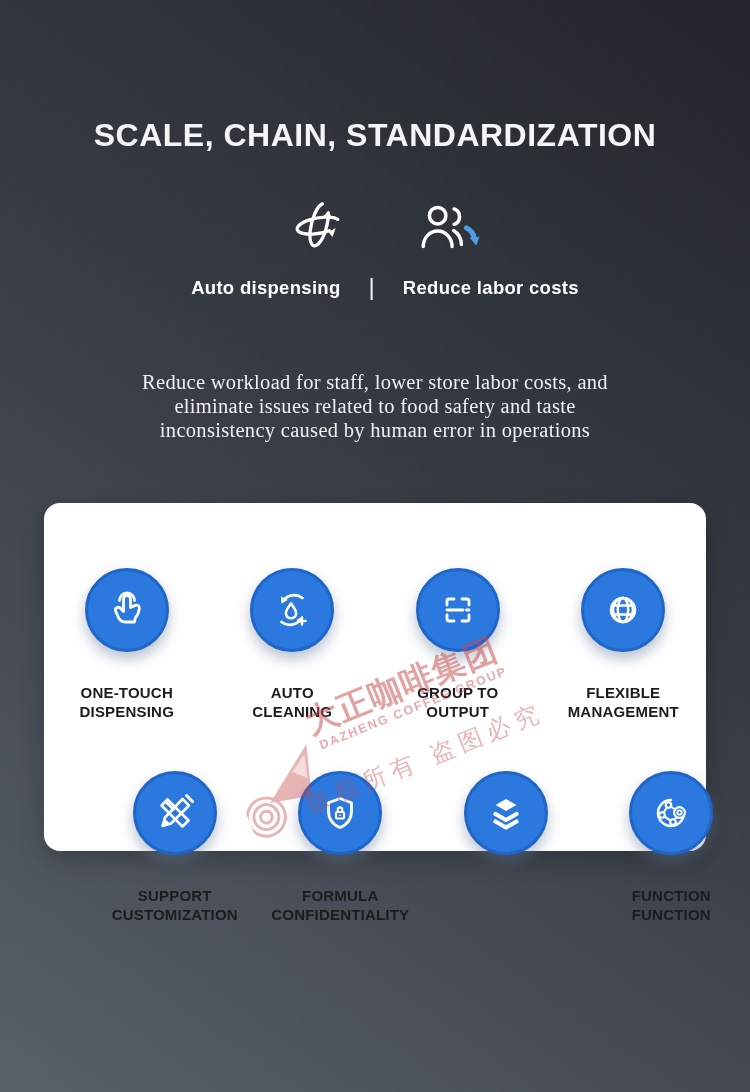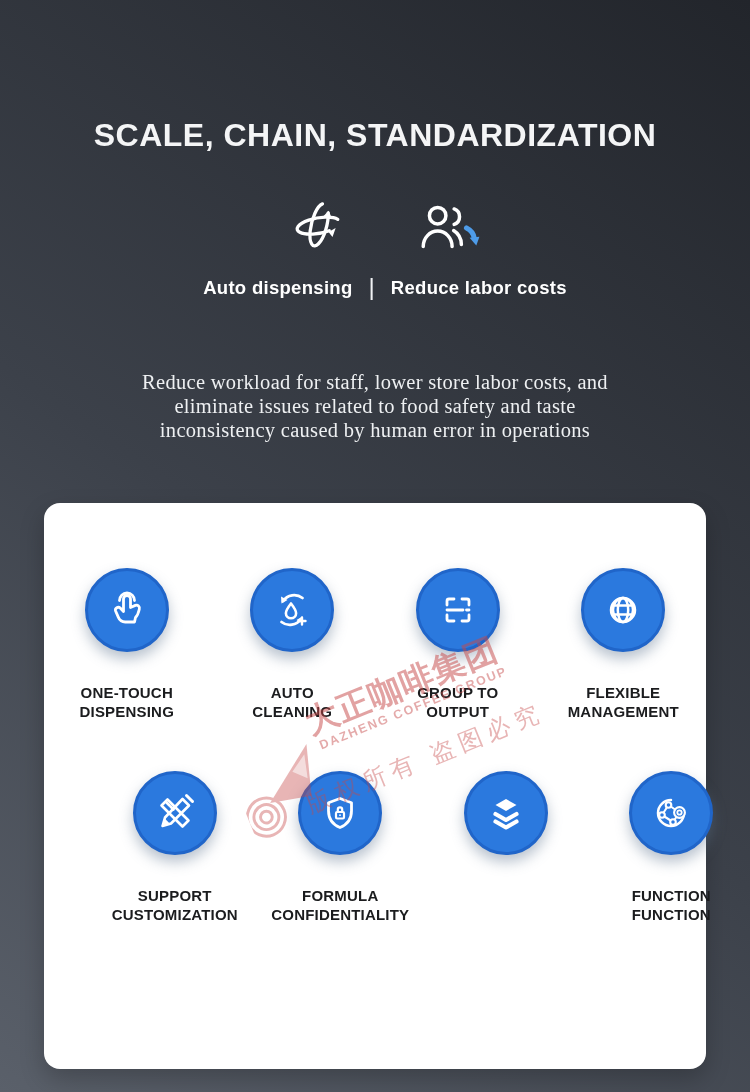--- a/index.html
+++ b/index.html
@@ -12,30 +12,30 @@
   .page-title{
     position:absolute;top:96px;left:0;width:750px;text-align:center;
     font-size:32px;font-weight:700;letter-spacing:.5px;color:#f4f5f6;white-space:nowrap;
   }
   .banner-icons{
     position:absolute;top:192px;left:0;width:750px;height:76px;
     display:flex;justify-content:center;align-items:center;gap:64px;padding-left:18px;box-sizing:border-box;
   }
   .banner-labels{
     position:absolute;top:276px;left:0;width:750px;
-    display:flex;justify-content:center;align-items:center;gap:16px;padding-left:20px;box-sizing:border-box;
+    display:flex;justify-content:center;align-items:center;gap:28px;padding-left:20px;box-sizing:border-box;
   }
   .banner-label{font-size:18.5px;font-weight:700;color:#fff;letter-spacing:.3px;}
   .banner-separator{font-size:24px;font-weight:400;color:#f0f2f4;line-height:24px;transform:translateY(-1px);}
   .description{
     position:absolute;top:370px;left:45px;width:660px;text-align:center;
     color:#eef0f2;font-size:20.5px;line-height:24px;letter-spacing:.3px;font-weight:400;font-family:Liberation Serif, serif;
   }
   .feature-card{
-    position:absolute;left:44px;top:503px;width:662px;height:566px;
+    position:absolute;left:44px;top:503px;width:662px;height:348px;
     background:#ffffff;border-radius:16px;box-shadow:0 10px 24px rgba(0,0,0,.22);
   }
   .grid-row{position:absolute;left:0;width:100%;display:grid;grid-template-columns:repeat(4,1fr);}
   .grid-row.row-1{top:65px;}
   .grid-row.row-2{top:268px;padding-left:48px;}
   .grid-cell{display:flex;flex-direction:column;align-items:center;}
   .circle{
     width:84px;height:84px;border-radius:50%;box-sizing:border-box;
     background:#2b79de;border:3px solid #2065c9;
     box-shadow:0 7px 14px rgba(96,117,145,.45);

